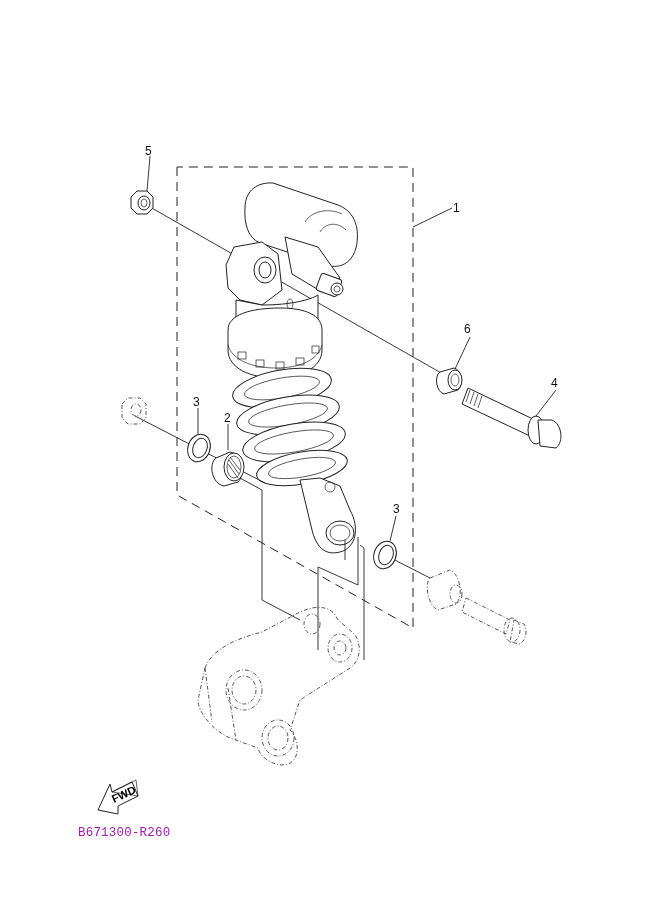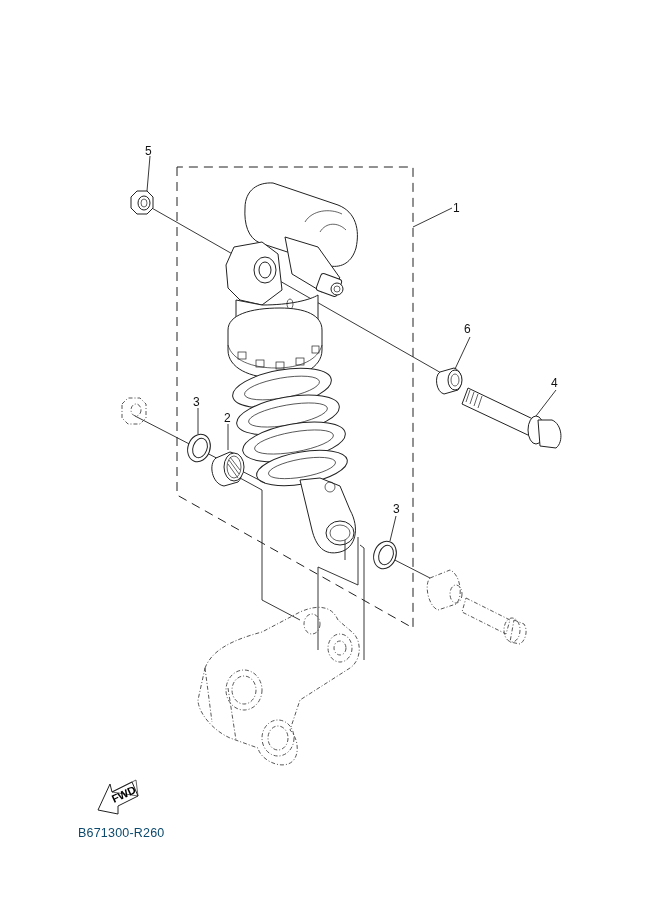--- a/index.html
+++ b/index.html
@@ -1,19 +1,19 @@
 <!DOCTYPE html>
 <html><head>
   <meta charset="utf-8">
   <style>
     html, body { margin: 0; padding: 0; background: #ffffff; }
     body { width: 661px; height: 913px; position: relative; overflow: hidden; font-family: "Liberation Sans", sans-serif; }
     #diagram { position: absolute; left: 0; top: 0; width: 661px; height: 913px; }
     .callout { position: absolute; font-size: 12px; color: #111; line-height: 1; font-family: "Liberation Sans", sans-serif; }
-    .code { position: absolute; left: 78px; top: 826px; font-size: 12.5px; color: #0c4a6e; letter-spacing: 0.2px; font-family: Liberation Sans, sans-serif; text-align: center; }
+    .code { position: absolute; left: 78px; top: 826px; font-size: 12.5px; color: #a21caf; letter-spacing: 0.2px; font-family: Liberation Mono, monospace; text-align: center; }
     .fwd-text { font-family: "Liberation Sans", sans-serif; font-weight: bold; font-size: 11px; }
     svg .lnw { fill: #fff; stroke: #222; stroke-width: 1; }
     svg .thin { fill: none; stroke: #222; stroke-width: 0.7; }
     svg .dash { fill: none; stroke: #222; stroke-width: 1; stroke-dasharray: 9 6; }
     svg .dotdash { fill: none; stroke: #444; stroke-width: 0.9; stroke-dasharray: 4 2 1 2; }
     svg .lead { fill: none; stroke: #222; stroke-width: 0.9; }
     svg .axis { fill: none; stroke: #222; stroke-width: 0.9; stroke-dasharray: 28 4 3 4; }
   </style>
 </head>
 <body>

